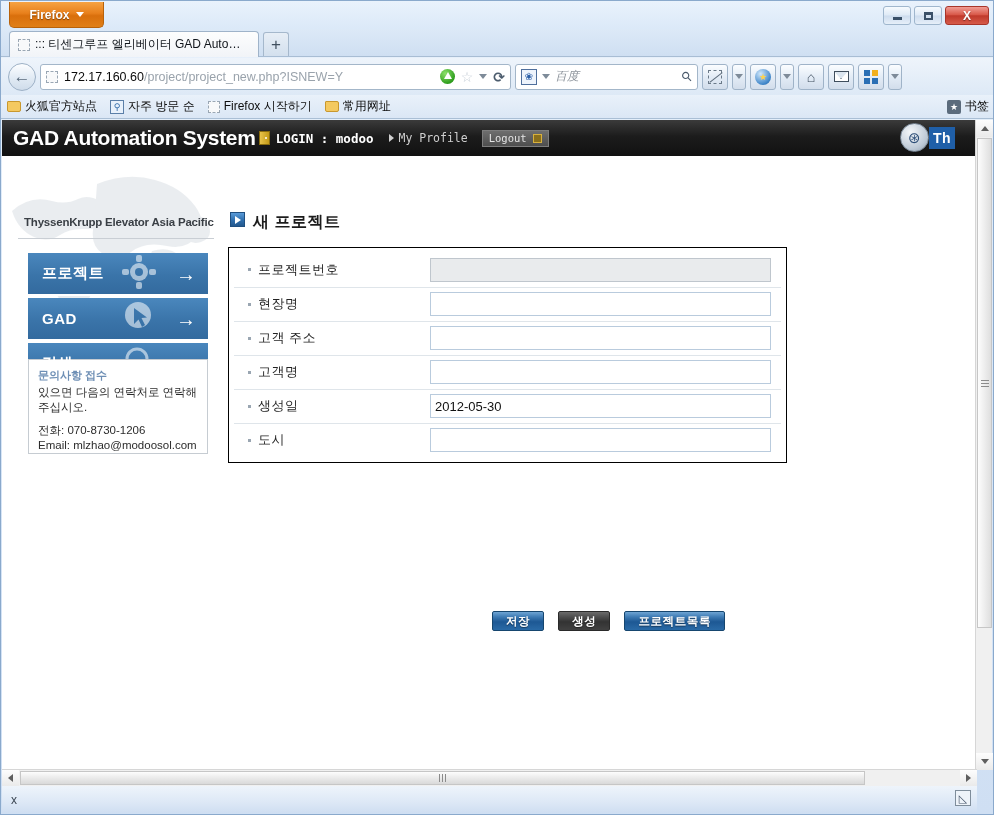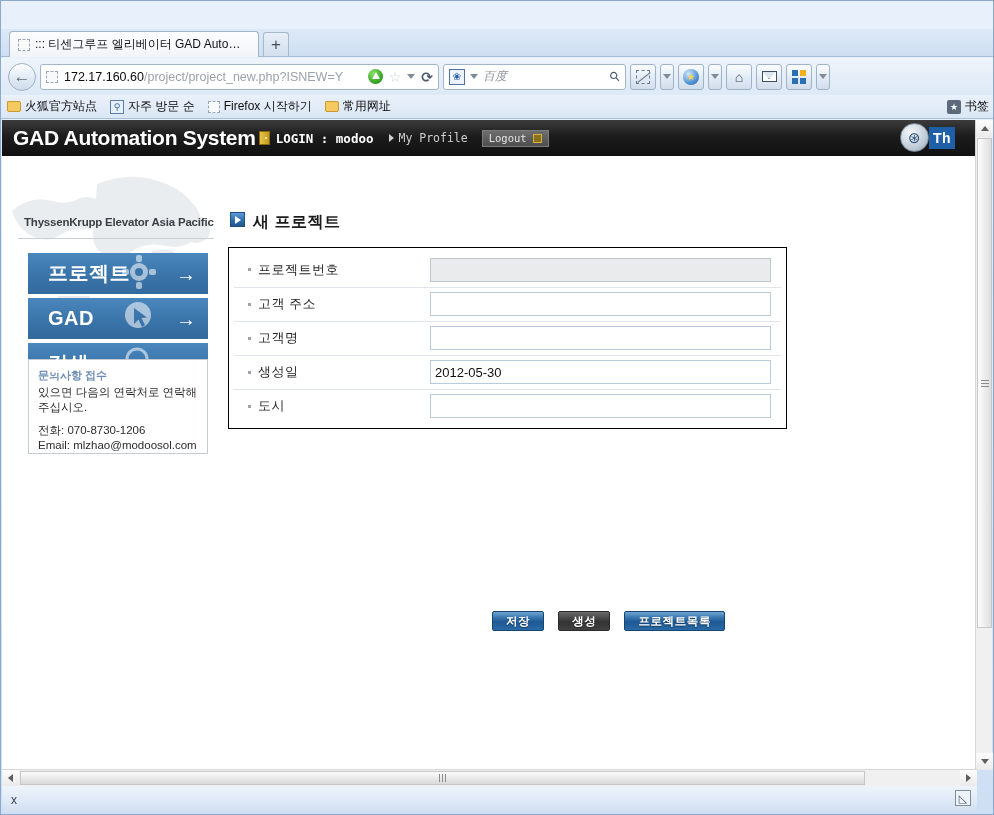--- a/index.html
+++ b/index.html
@@ -102,21 +102,21 @@
     display: flex; align-items: center; padding: 0 7px; gap: 4px;
   }
   .backbtn {
     width: 28px; height: 28px; border-radius: 50%;
     background: linear-gradient(180deg,#fdfeff 0%, #e3ecf5 50%, #cfdcea 100%);
     border: 1px solid #9db1c6;
     display: flex; align-items: center; justify-content: center;
     color: #5a6b7d; font-size: 17px; cursor: pointer;
   }
   .urlbar {
-    flex: 0 0 auto; width: 399px; height: 26px;
+    flex: 0 0 auto; width: 471px; height: 26px;
     background: #fff; border: 1px solid #a3b6c9; border-radius: 3px;
     display: flex; align-items: center; gap: 6px; padding: 0 5px;
     font-size: 12.5px;
     cursor: text;
   }
   .url-text { color: #9aa3ac; flex: 1; white-space: nowrap; overflow: hidden; }
   .url-text b { color: #0c0c0c; font-weight: normal; }
   .go-icon {
     width: 15px; height: 15px; border-radius: 50%;
     background: radial-gradient(circle at 35% 30%, #8ce06a, #2f9e1e 70%, #1d7a12);
@@ -257,21 +257,21 @@
 
   
   .navbtn {
     position: absolute; left: 26px; width: 180px; height: 43px;
     background: linear-gradient(180deg,#4a87bd 0%, #3a74a9 55%, #336a9e 100%);
     border-bottom: 2px solid #ffffff;
     display: flex; align-items: center; cursor: pointer;
     overflow: hidden;
   }
   .navbtn .nlabel {
-    color: #ffffff; font-size: 20px; font-weight: bold; margin-left: 20px;
+    color: #ffffff; font-size: 15px; font-weight: bold; margin-left: 14px;
     letter-spacing: .5px; z-index: 2;
   }
   .navbtn .nicon {
     position: absolute; right: 52px; top: 50%; transform: translateY(-50%);
     opacity: .55;
   }
   .navbtn .narrow {
     position: absolute; right: 12px; top: 50%; transform: translateY(-50%);
     color: #fff; font-size: 20px; line-height: 1; z-index: 2;
   }
@@ -414,20 +414,37 @@
     width: 16px; height: 16px; border: 1px solid #7f8d9b; background: #eef3f9;
     display: flex; align-items: center; justify-content: center;
     color: #46566a; font-size: 11px; cursor: nwse-resize;
   }
 </style>
 </head>
 <body>
 
 <div class="window">
 
+  <div class="titlebar">
+    <div class="ff-button">
+      <span>Firefox</span>
+      <span class="ff-caret"></span>
+    </div>
+    <div class="wctrls">
+      <div class="wbtn">
+        <span class="min-glyph"></span>
+      </div>
+      <div class="wbtn">
+        <span class="max-glyph"></span>
+      </div>
+      <div class="wbtn close">
+        <span>X</span>
+      </div>
+    </div>
+  </div>
 
   <div class="tabstrip">
     <div class="tab">
       <span class="favicon-blank"></span>
       <span class="tab-label">::: 티센그루프 엘리베이터 GAD Automa...</span>
     </div>
     <div class="newtab">
       <span>+</span>
     </div>
   </div>
@@ -602,20 +619,31 @@
                     </span>
               </td>
               <td class="inp-cell">
                 <input class="finput readonly" readonly="" value="" style="">
               </td>
             </tr>
             <tr>
               <td class="lbl-cell">
                 <span class="lbl-wrap">
                       <span class="lbl-dot"></span>
+                      <span class="lbl-text">현장명</span>
+                    </span>
+              </td>
+              <td class="inp-cell">
+                <input class="finput" value="" style="">
+              </td>
+            </tr>
+            <tr>
+              <td class="lbl-cell">
+                <span class="lbl-wrap">
+                      <span class="lbl-dot"></span>
                       <span class="lbl-text">고객 주소</span>
                     </span>
               </td>
               <td class="inp-cell">
                 <input class="finput" value="" style="">
               </td>
             </tr>
             <tr>
               <td class="lbl-cell">
                 <span class="lbl-wrap">

